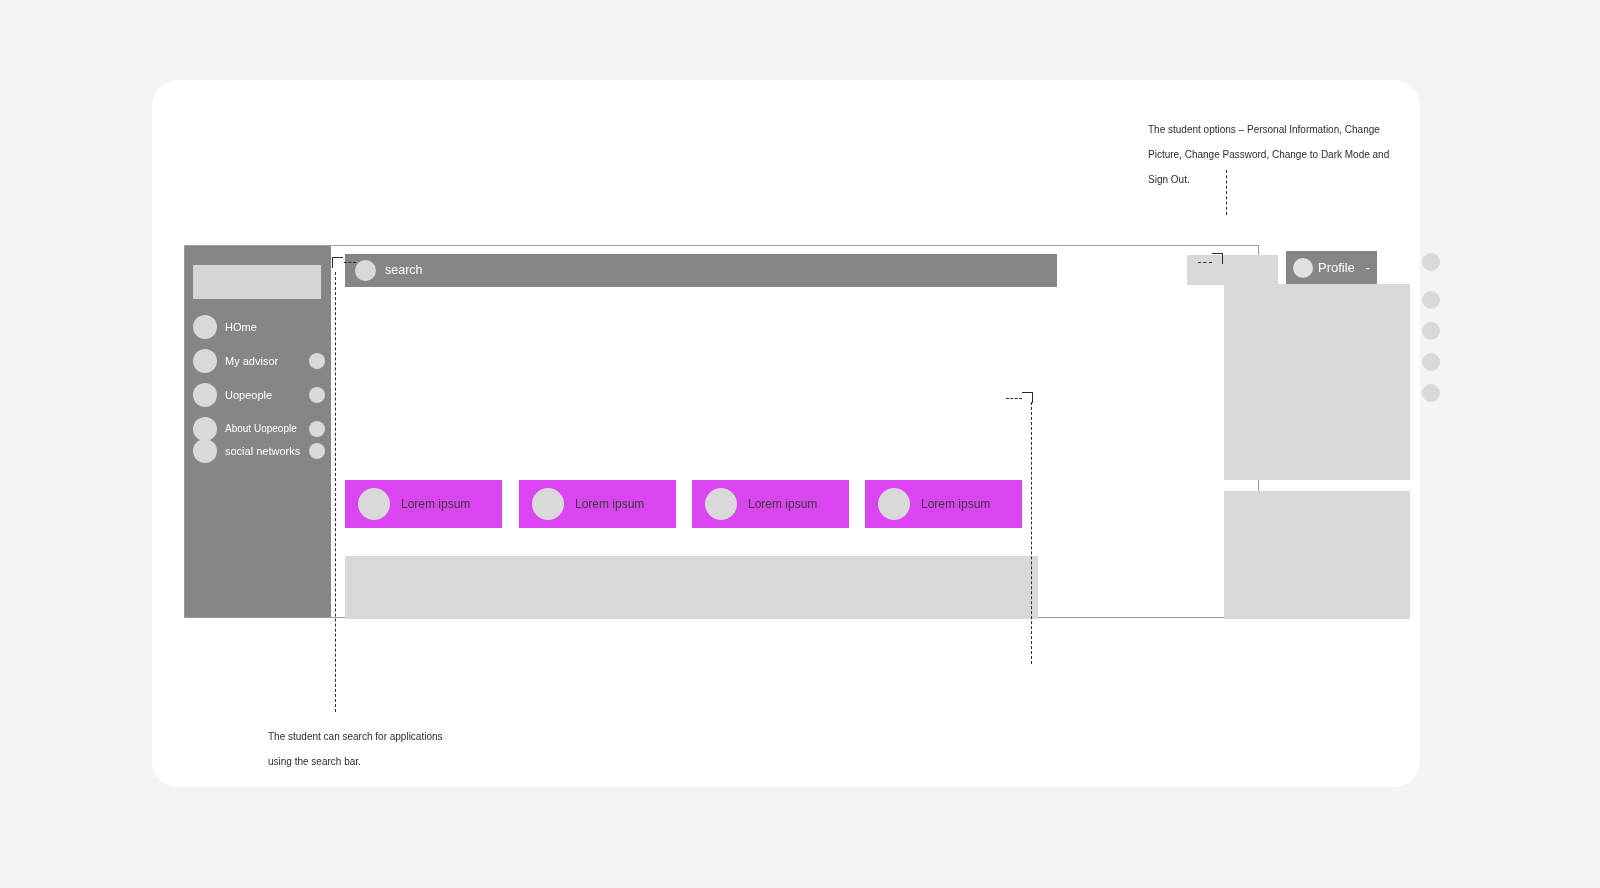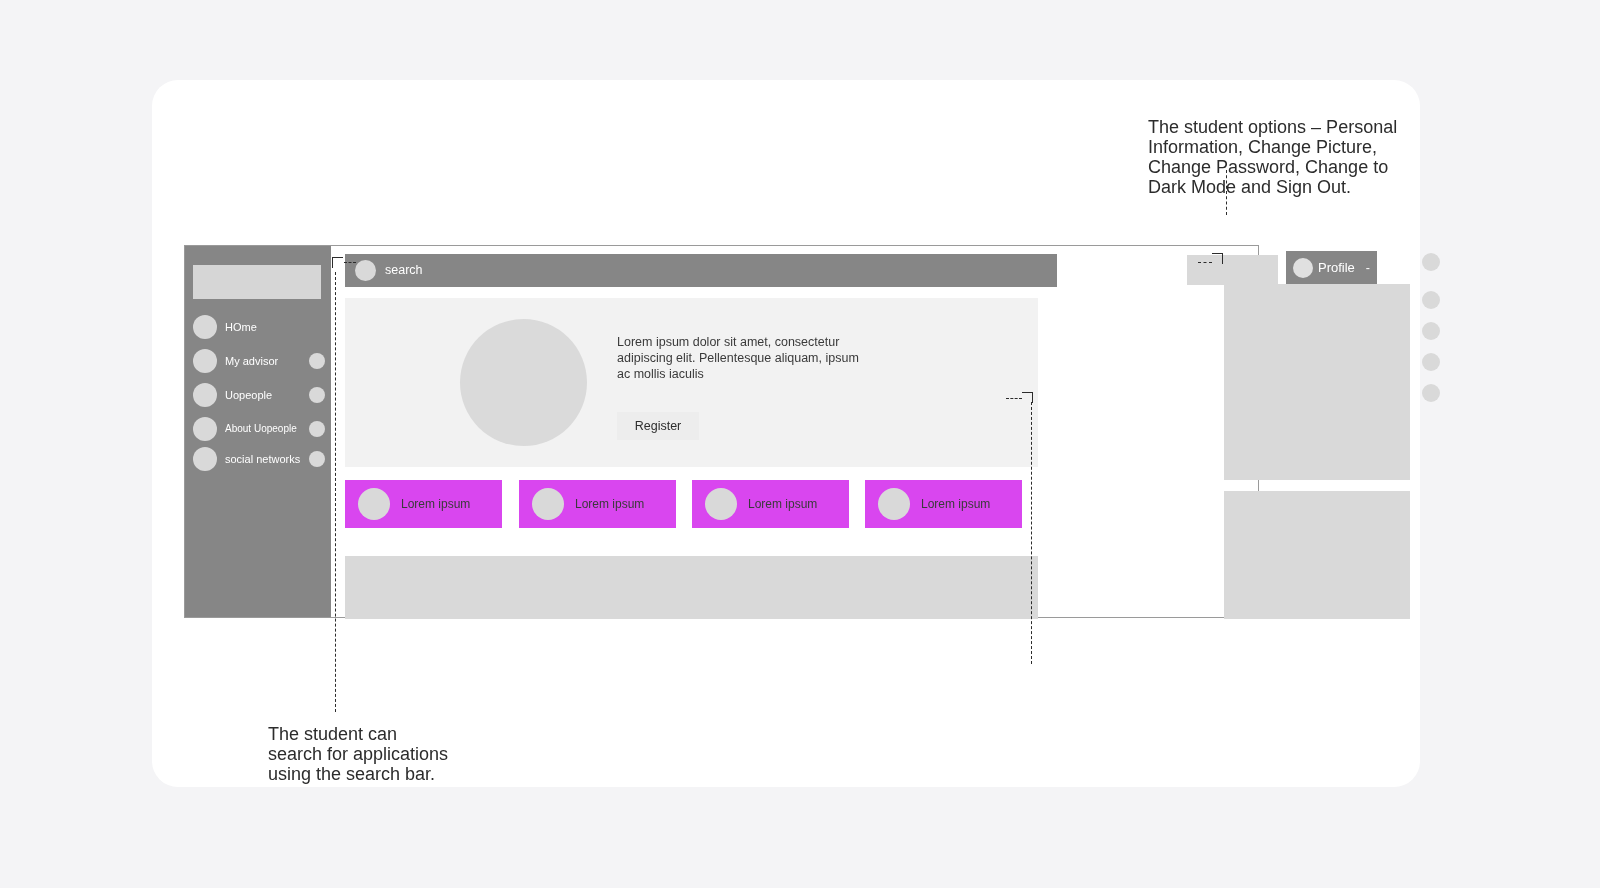--- a/index.html
+++ b/index.html
@@ -272,22 +272,22 @@
     width: 18px;
     height: 18px;
     border-radius: 50%;
     background: #d9d9d9;
   }
 
   
   .anno-text {
     position: absolute;
     color: #2c2c2c;
-    font-size: 18px;
-    line-height: 20px;
+    font-size: 10px;
+    line-height: 25px;
   }
   #anno-top-right { left: 1148px; top: 117px; width: 252px; }
   #anno-bottom-left { left: 268px; top: 724px; width: 185px; }
   #anno-bottom-right { left: 968px; top: 676px; width: 250px; }
 
   .dash-v {
     position: absolute;
     width: 0;
     border-left: 1.6px dashed #2c2c2c;
   }
@@ -333,21 +333,21 @@
         <span class="nav-label">Uopeople</span>
         <span class="nav-trail"></span>
       </div>
 
       <div class="nav-item" style="top:170px">
         <span class="nav-bullet"></span>
         <span class="nav-label small">About Uopeople</span>
         <span class="nav-trail"></span>
       </div>
 
-      <div class="nav-item" style="top:200px">
+      <div class="nav-item" style="top:192px">
         <span class="nav-bullet"></span>
         <span class="nav-label">social networks</span>
         <span class="nav-trail"></span>
       </div>
     </div>
 
     <div id="content">
 
       <div id="searchbar">
         <span id="search-circle"></span>
@@ -355,25 +355,20 @@
       </div>
 
       <div id="header-msg-box"></div>
 
       <div id="profile-chip">
         <span id="profile-avatar"></span>
         <span id="profile-label">Profile</span>
         <span id="profile-caret">-</span>
       </div>
 
-      <div id="hero">
-        <div id="hero-circle"></div>
-        <div id="hero-text">Lorem ipsum dolor sit amet, consectetur adipiscing elit. Pellentesque aliquam, ipsum ac mollis iaculis</div>
-        <div id="register-btn">Register</div>
-      </div>
 
       <div class="app-card" style="left:14px">
         <span class="app-card-circle"></span>
         <span class="app-card-label">Lorem ipsum</span>
       </div>
       <div class="app-card" style="left:188px">
         <span class="app-card-circle"></span>
         <span class="app-card-label">Lorem ipsum</span>
       </div>
       <div class="app-card" style="left:361px">

